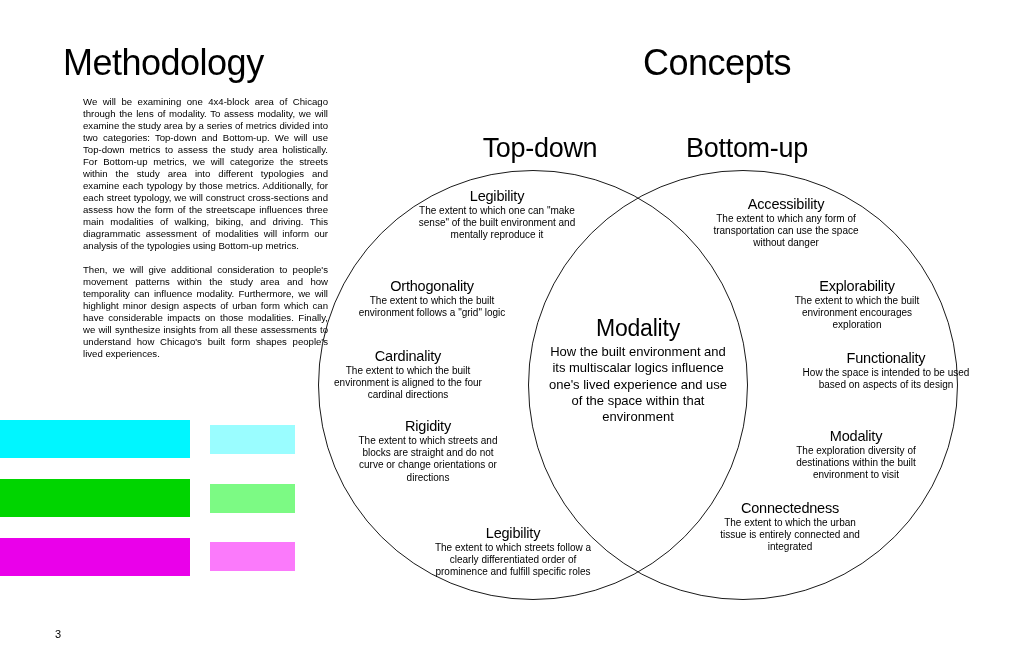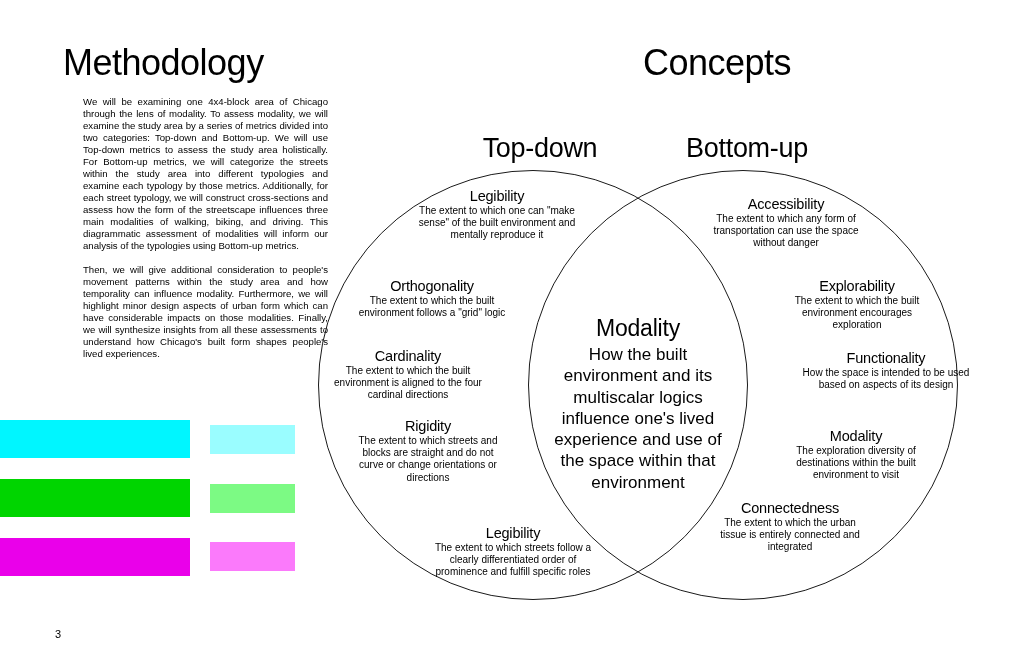--- a/index.html
+++ b/index.html
@@ -110,21 +110,21 @@
   .vi-variety        { left: 856px; top: 428px; width: 140px; }
   .vi-connectedness  { left: 790px; top: 500px; width: 160px; }
 
   
   .vi-modality { left: 638px; top: 315px; width: 185px; }
   .vi-modality .vi-title {
     font-size: 23px;
     margin-bottom: 2px;
   }
   .vi-modality .vi-desc {
-    font-size: 17px;
+    font-size: 13px;
     line-height: 1.25;
   }
 </style>
 </head>
 <body>
 
 <div class="canvas">
 
   <h1 class="methodology-title">Methodology</h1>
 

